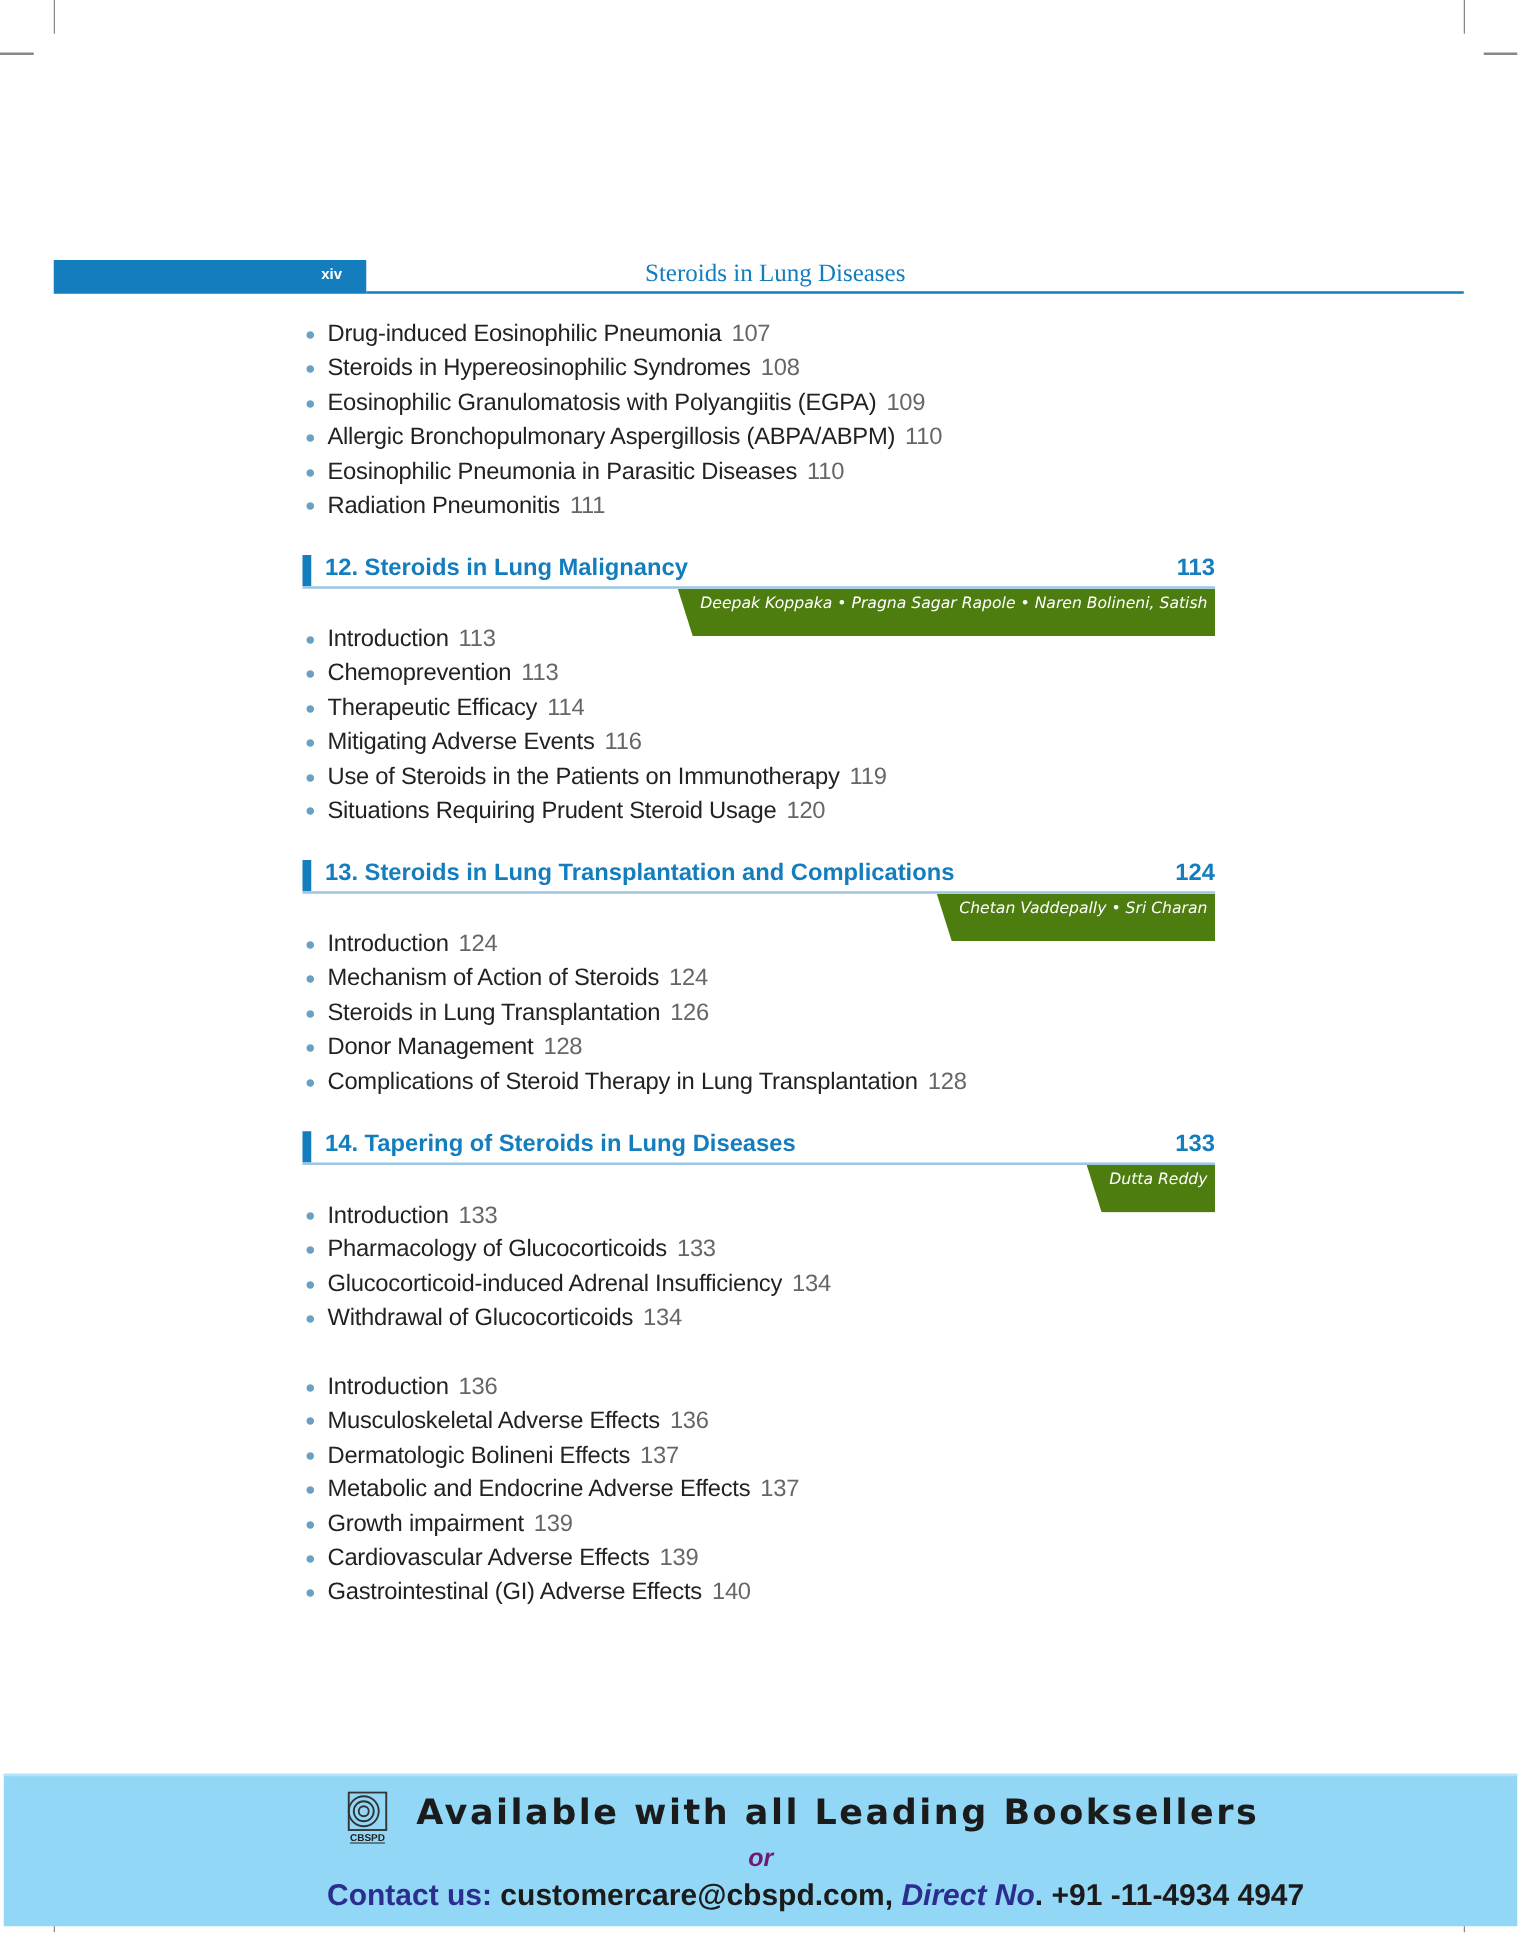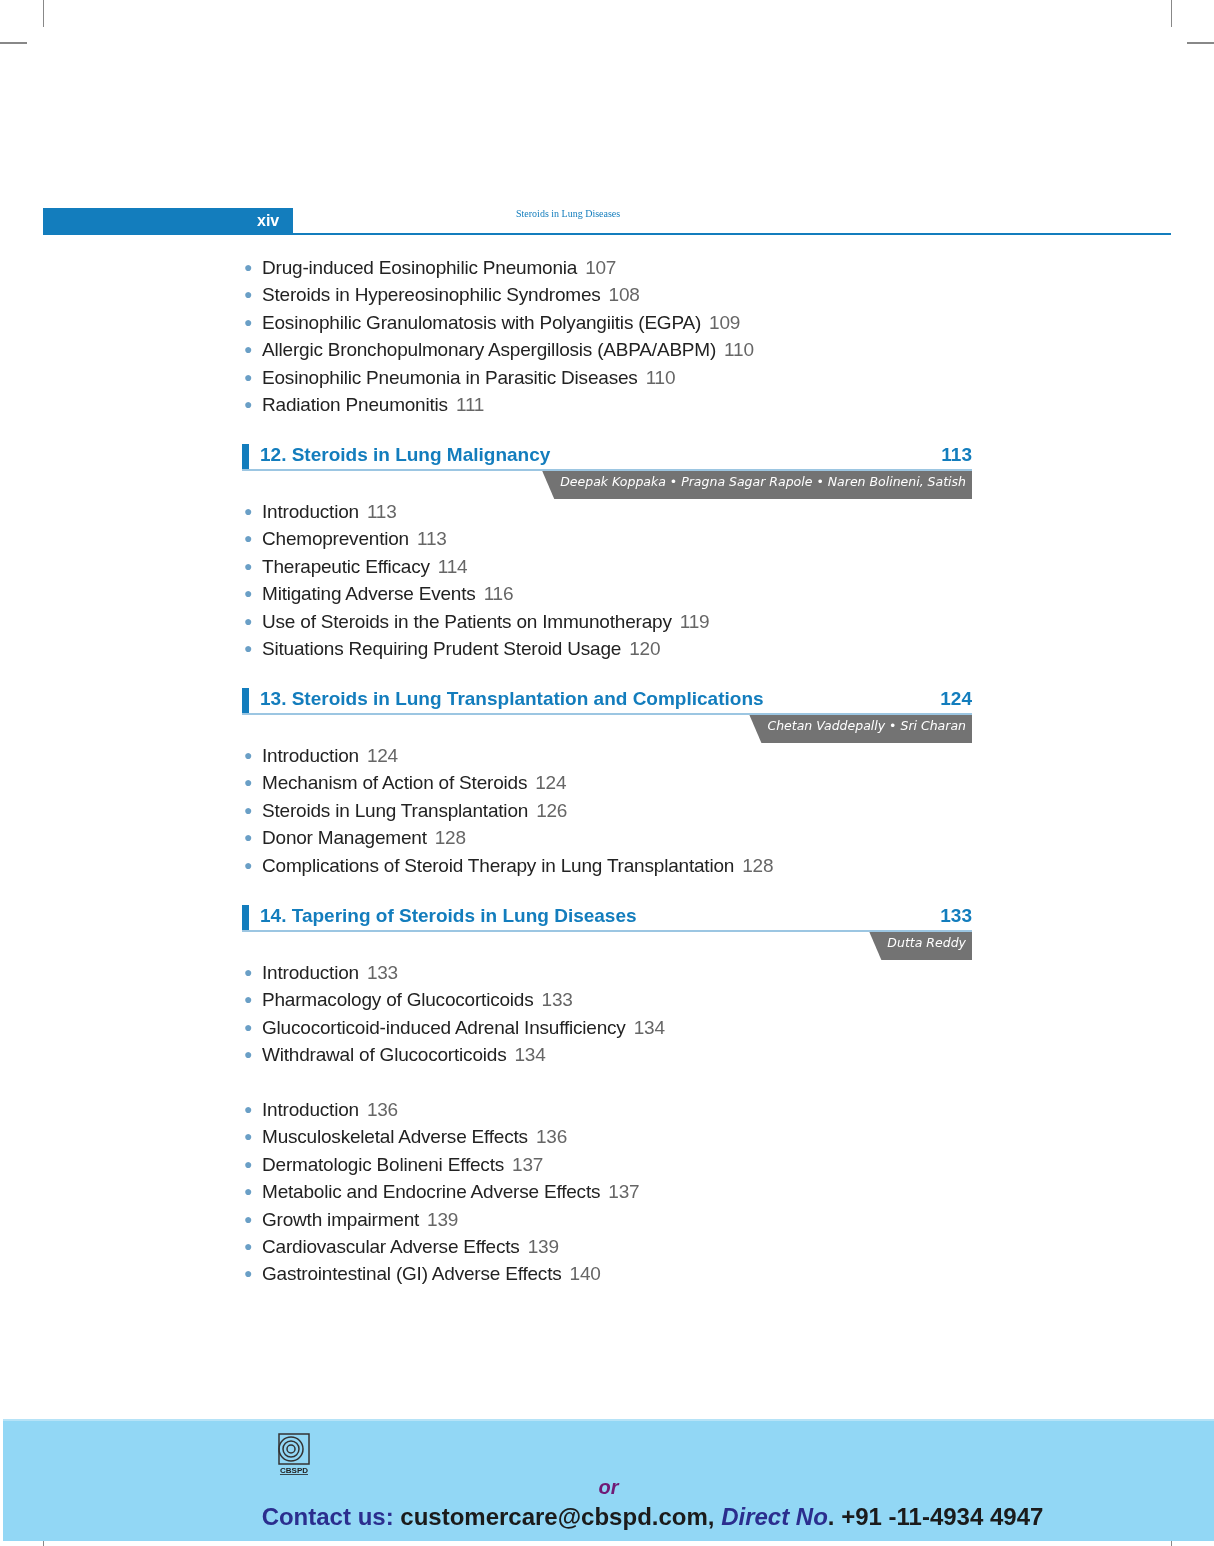--- a/index.html
+++ b/index.html
@@ -3,36 +3,36 @@
   <meta charset="utf-8">
   <style>
     * { box-sizing: border-box; margin: 0; padding: 0; }
     html, body { width: 1214px; height: 1546px; background: #ffffff; overflow: hidden; }
     body { position: relative; font-family: "DejaVu Sans", sans-serif; color: #222; }
 
     .crop { position: absolute; background: #888; }
 
     .running-head { position: absolute; left: 43px; top: 208px; width: 1128px; height: 28px; }
     .rh-block { position: absolute; left: 0; top: 0; width: 250px; height: 27px; background: #137dbd; }
-    .rh-pagenum { position: absolute; left: 214px; top: 4px; color: #fff; font-weight: bold; font-size: 16px; font-family: "Liberation Sans", sans-serif; }
+    .rh-pagenum { position: absolute; left: 214px; top: 4px; color: #fff; font-weight: bold; font-size: 12px; font-family: "Liberation Sans", sans-serif; }
     .rh-rule { position: absolute; left: 250px; top: 25px; width: 878px; height: 2px; background: #137dbd; }
-    .rh-title { position: absolute; left: 473px; top: 0; color: #137dbd; font-family: "Liberation Serif", serif; font-size: 10px; }
+    .rh-title { position: absolute; left: 473px; top: 0; color: #137dbd; font-family: "Liberation Serif", serif; font-size: 20px; }
 
     .toc { position: absolute; left: 242px; width: 730px; }
     .toc-list { list-style: none; }
     .toc-item { position: relative; height: 27.4px; line-height: 27.4px; padding-left: 20px; font-family: "Liberation Sans", sans-serif; font-size: 19px; color: #222; white-space: nowrap; letter-spacing: -0.2px; }
     .toc-item .bullet { position: absolute; left: 2px; top: 0; color: #6a9fc6; font-size: 14px; }
     .toc-item .pg { color: #666; margin-left: 8px; }
 
     .chapter { position: relative; width: 730px; height: 56px; }
     .ch-bar { position: absolute; left: 0; top: 0; width: 7px; height: 25px; background: #137dbd; }
     .ch-title { position: absolute; left: 18px; top: 0; font-family: "Liberation Sans", sans-serif; font-weight: bold; font-size: 19px; color: #137dbd; text-align: center; }
     .ch-page { position: absolute; right: 0; top: 0; font-family: "Liberation Sans", sans-serif; font-weight: bold; font-size: 19px; color: #137dbd; }
     .ch-rule { position: absolute; left: 0; top: 25px; width: 730px; height: 2px; background: #9cc6e2; }
-    .ch-authors { position: absolute; right: 0; top: 27px; height: 28px; line-height: 22px; padding: 0 6px 0 18px; background: #737373; color: #fff; font-family: "DejaVu Sans", sans-serif; font-style: italic; font-size: 12.5px; white-space: nowrap; clip-path: polygon(0 0, 100% 0, 100% 100%, 12px 100%); }
+    .ch-authors { position: absolute; right: 0; top: 27px; height: 38px; line-height: 22px; padding: 0 6px 0 18px; background: #4d7c0f; color: #fff; font-family: "DejaVu Sans", sans-serif; font-style: italic; font-size: 12.5px; white-space: nowrap; clip-path: polygon(0 0, 100% 0, 100% 100%, 12px 100%); }
 
     .banner { position: absolute; left: 3px; top: 1419px; width: 1211px; height: 122px; background: #92d7f5; border-top: 2px solid #b6e3f7; }
     .logo { position: absolute; left: 274px; top: 12px; width: 34px; height: 44px; }
     .banner-line1 { position: absolute; left: 330px; top: 12px; font-family: "DejaVu Sans", sans-serif; font-size: 28px; font-weight: bold; letter-spacing: 2px; color: #1b1b1b; }
     .banner-or { position: absolute; left: 0; width: 100%; top: 55px; text-align: center; font-family: "Liberation Sans", sans-serif; font-weight: bold; font-style: italic; font-size: 20px; color: #701a75; }
     .banner-line3 { position: absolute; left: 0; width: 100%; top: 82px; text-align: center; font-family: "Liberation Sans", sans-serif; font-weight: bold; font-size: 24px; color: #1b1b1b; margin-left: 44px; }
     .banner-line3 .hl { color: #2b2e8e; }
     .banner-line3 .it { color: #2b2e8e; font-style: italic; }
   </style>
 </head>
@@ -126,20 +126,21 @@
 </div>
 
 <div class="banner">
   <svg class="logo" viewBox="0 0 34 44">
     <rect x="2" y="1" width="30" height="30" fill="none" stroke="#333" stroke-width="1.5"></rect>
     <circle cx="14" cy="16" r="12" fill="none" stroke="#333" stroke-width="1.5"></circle>
     <circle cx="14" cy="16" r="8" fill="none" stroke="#333" stroke-width="1.5"></circle>
     <circle cx="14" cy="16" r="4" fill="none" stroke="#333" stroke-width="1.5"></circle>
     <text x="17" y="40" font-size="8" text-anchor="middle" fill="#222" font-family="Liberation Sans, sans-serif" font-weight="bold" text-decoration="underline">CBSPD</text>
   </svg>
+  <div class="banner-line1">Available with all Leading Booksellers</div>
   <div class="banner-or">or</div>
   <div class="banner-line3">
     <span class="hl">Contact us:</span><span> customercare@cbspd.com, </span><span class="it">Direct No</span><span>. +91 -11-4934 4947</span>
   </div>
 </div>
 
 <div class="crop" style="left:43px;top:1541px;width:1px;height:5px;"></div>
 <div class="crop" style="left:1171px;top:1541px;width:1px;height:5px;"></div>
 
 </body></html>

